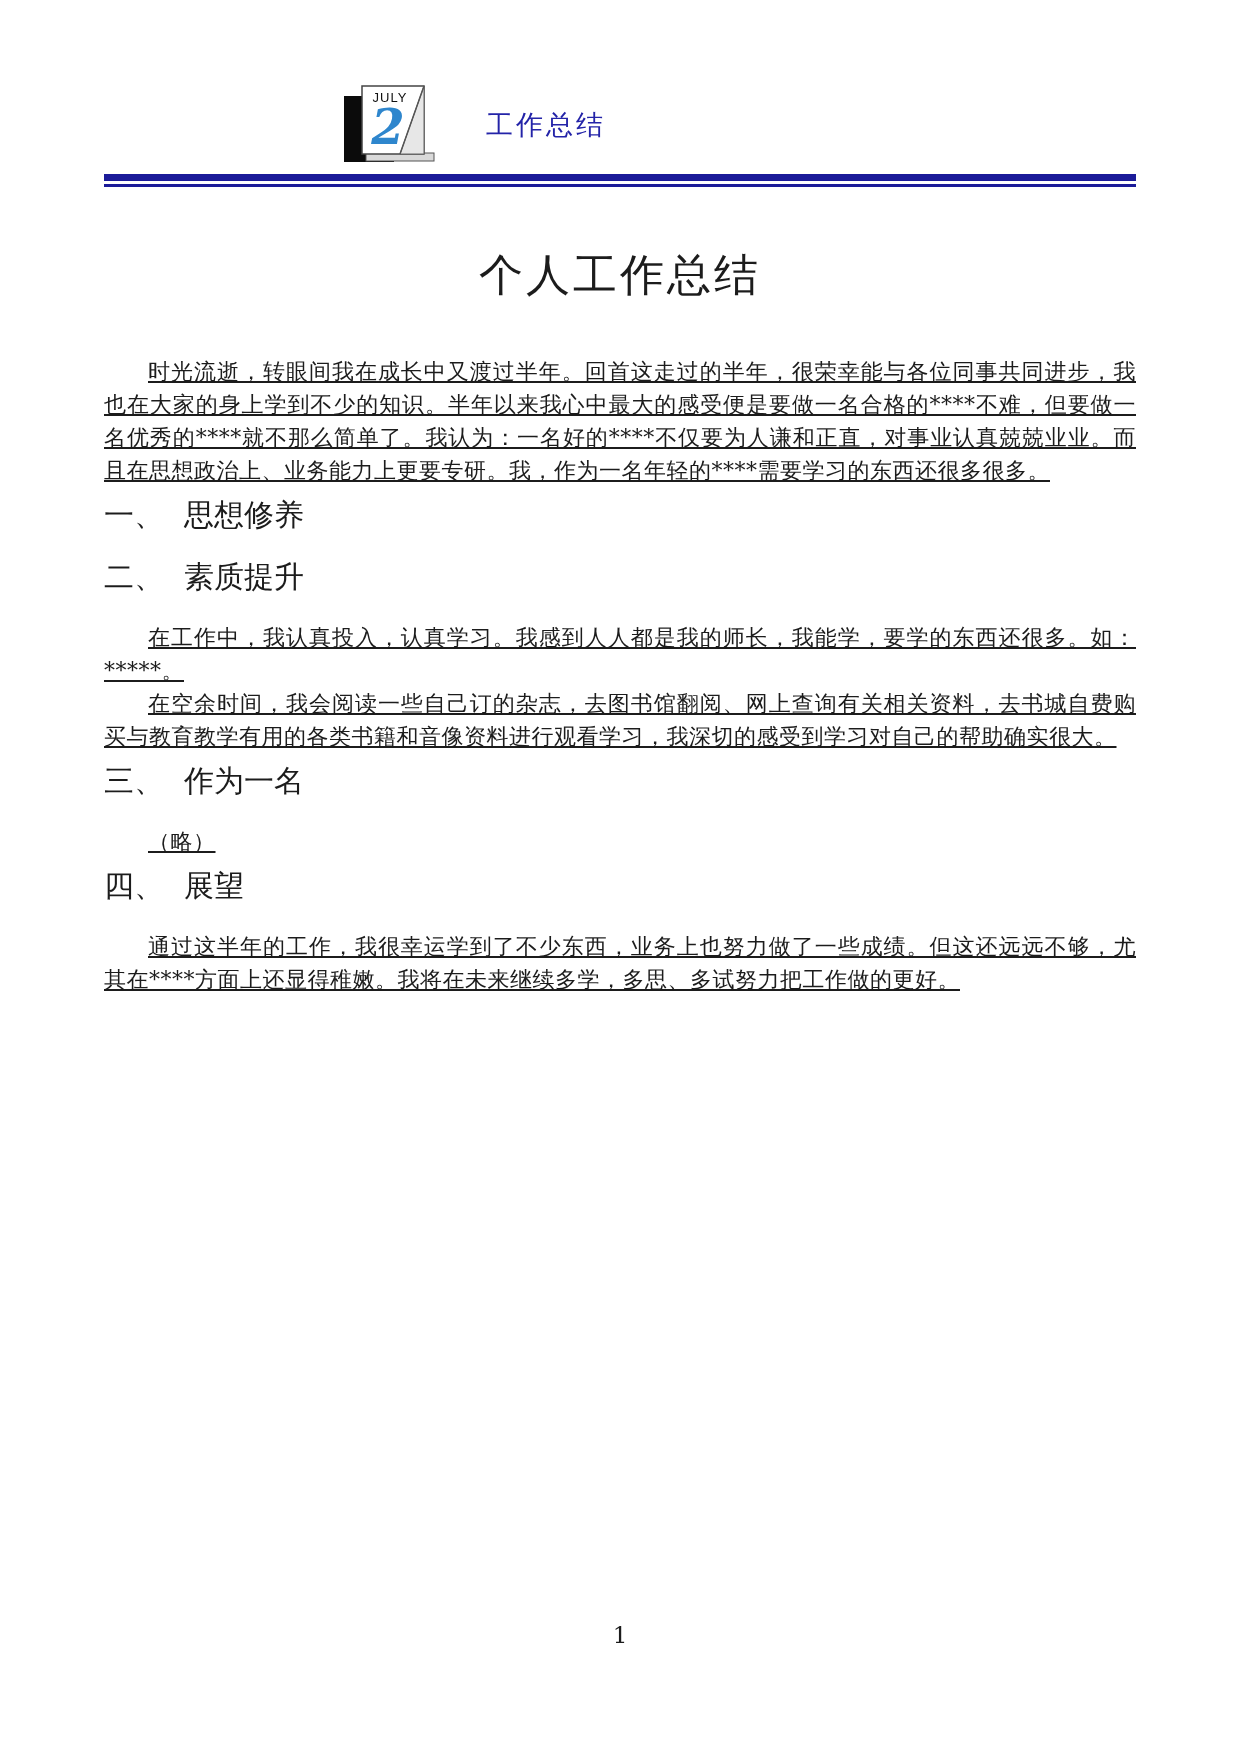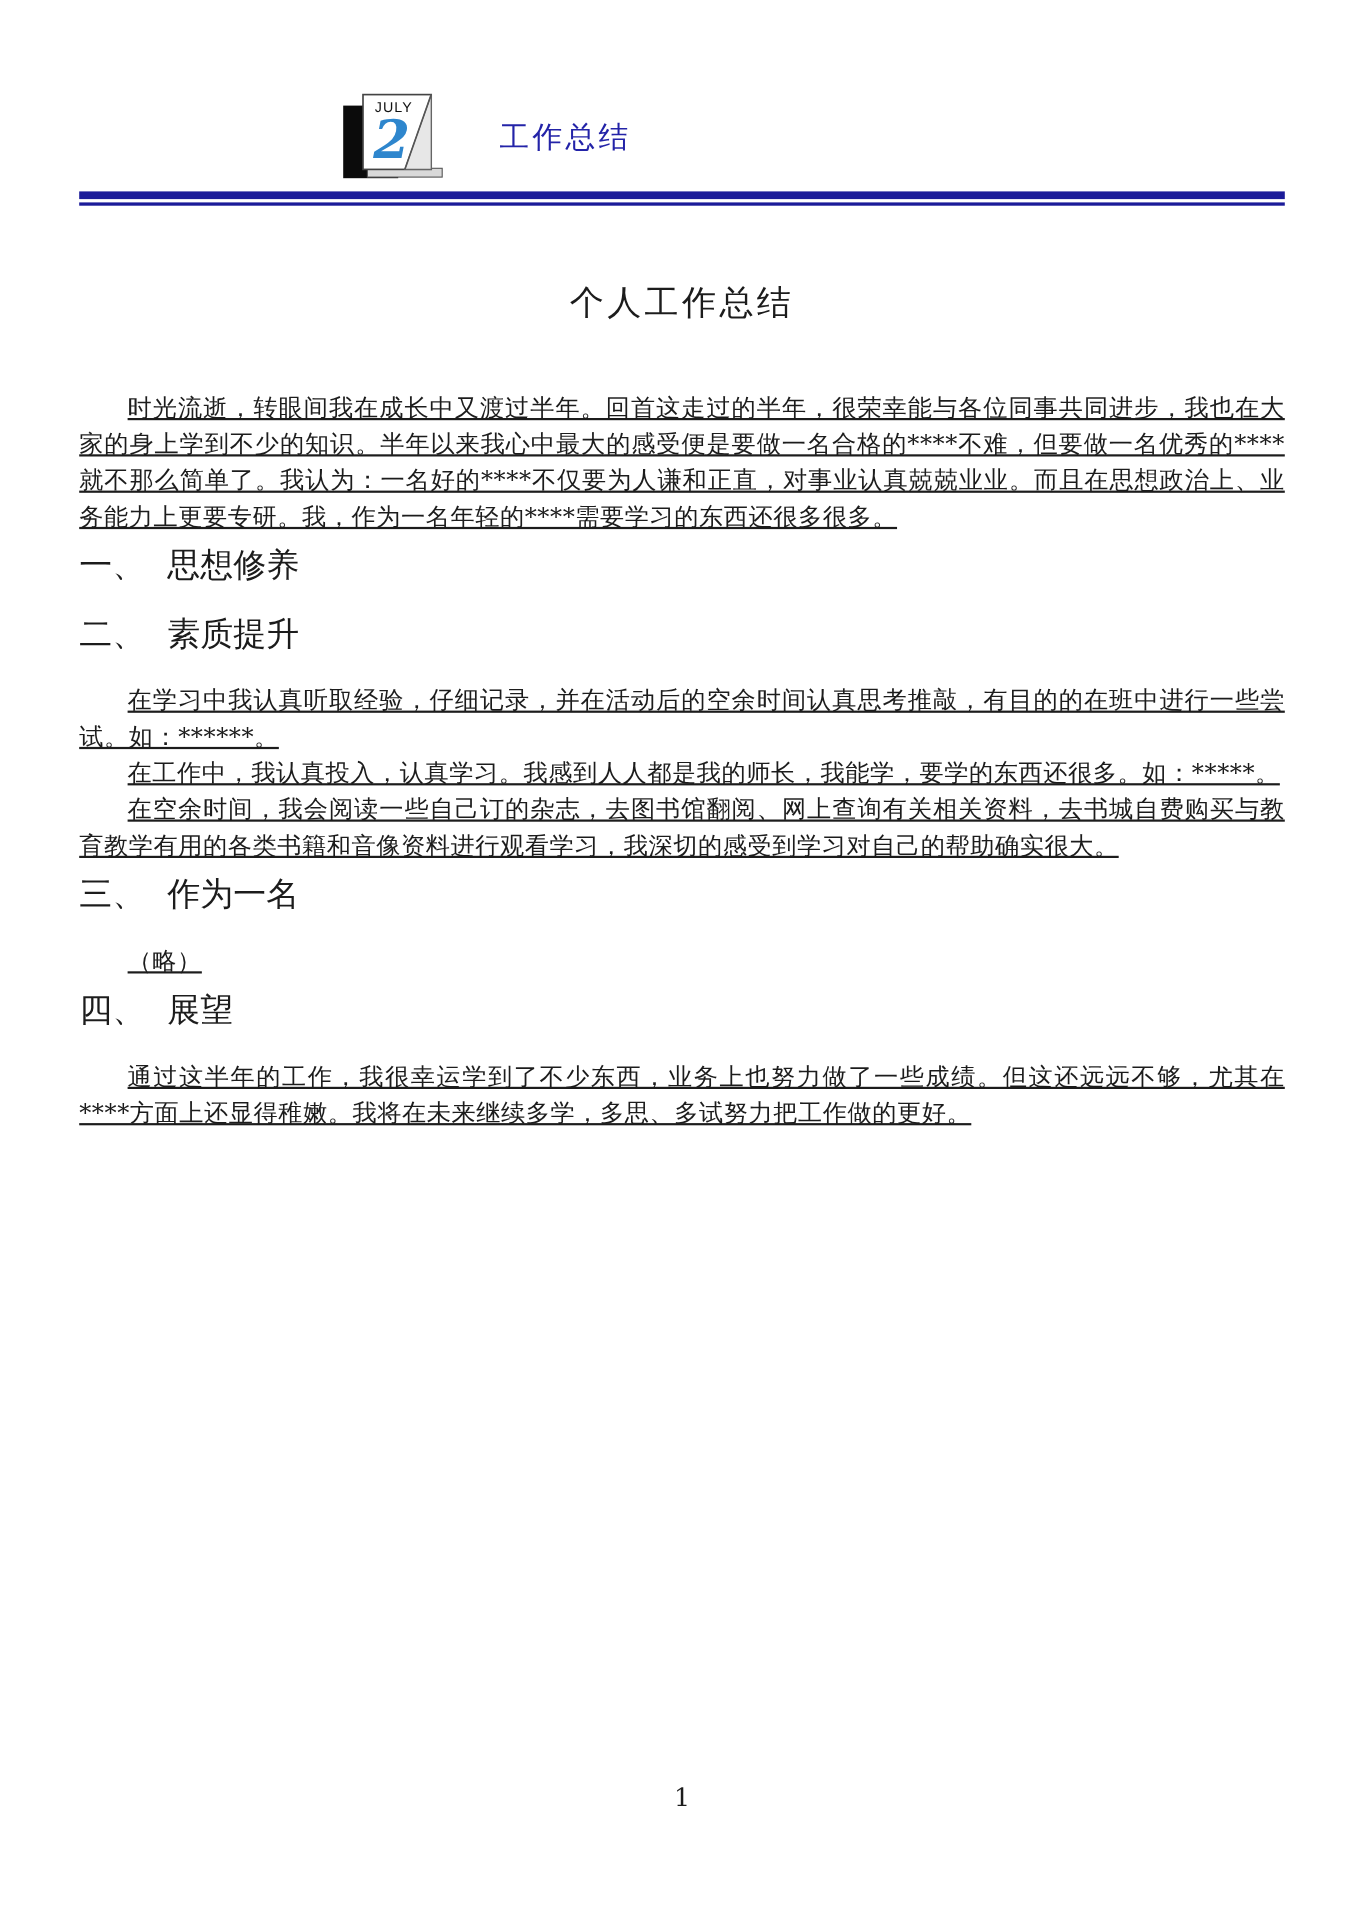--- a/index.html
+++ b/index.html
@@ -5,21 +5,21 @@
   html, body { margin:0; padding:0; background:#ffffff; }
   .page {
     position: relative;
     width: 1240px;
     height: 1753px;
     background: #ffffff;
     font-family: "DejaVu Serif", "Liberation Serif", serif;
     color: #1c1c1c;
     overflow: hidden;
   }
-  .content { padding: 0 72px; }
+  .content { padding: 0 104px; }
 
   
   .header { padding-top: 84px; }
   .header-row {
     display: flex;
     align-items: center;
     margin-left: 238px;
     height: 82px;
   }
   .calendar-icon { width: 100px; height: 82px; flex: 0 0 auto; }
@@ -30,21 +30,21 @@
     letter-spacing: 3px;
     white-space: nowrap;
   }
   .rule-thick { height: 7px; background: #1b1b99; margin-top: 8px; }
   .rule-thin  { height: 3px; background: #1b1b99; margin-top: 3px; }
 
   
   .doc-title {
     margin-top: 64px;
     text-align: center;
-    font-size: 31px;
+    font-size: 44px;
     font-weight: normal;
     letter-spacing: 3px;
     line-height: 48px;
   }
   .para {
     font-size: 22px;
     line-height: 33px;
     text-align: justify;
     text-indent: 2em;
     margin: 0;
@@ -112,21 +112,20 @@
         <span class="heading-numeral">一、</span>
         <span>思想修养</span>
       </h2>
     </div>
 
     <div>
       <h2 class="section-heading">
         <span class="heading-numeral">二、</span>
         <span>素质提升</span>
       </h2>
-      <p class="para">在学习中我认真听取经验，仔细记录，并在活动后的空余时间认真思考推敲，有目的的在班中进行一些尝试。如：******。</p>
       <p class="para">在工作中，我认真投入，认真学习。我感到人人都是我的师长，我能学，要学的东西还很多。如：*****。</p>
       <p class="para">在空余时间，我会阅读一些自己订的杂志，去图书馆翻阅、网上查询有关相关资料，去书城自费购买与教育教学有用的各类书籍和音像资料进行观看学习，我深切的感受到学习对自己的帮助确实很大。</p>
     </div>
 
     <div>
       <h2 class="section-heading">
         <span class="heading-numeral">三、</span>
         <span>作为一名</span>
       </h2>
       <p class="para">（略）</p>

